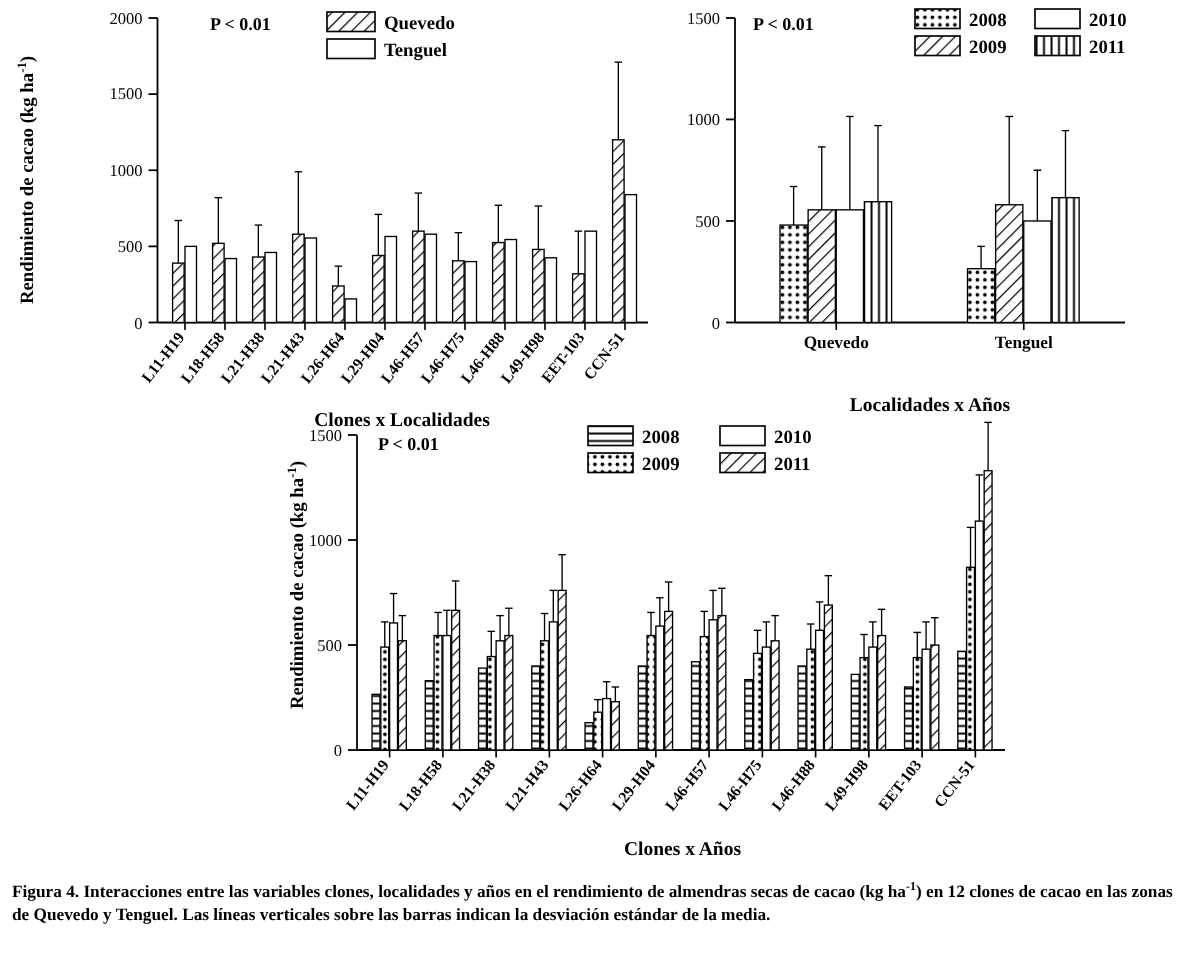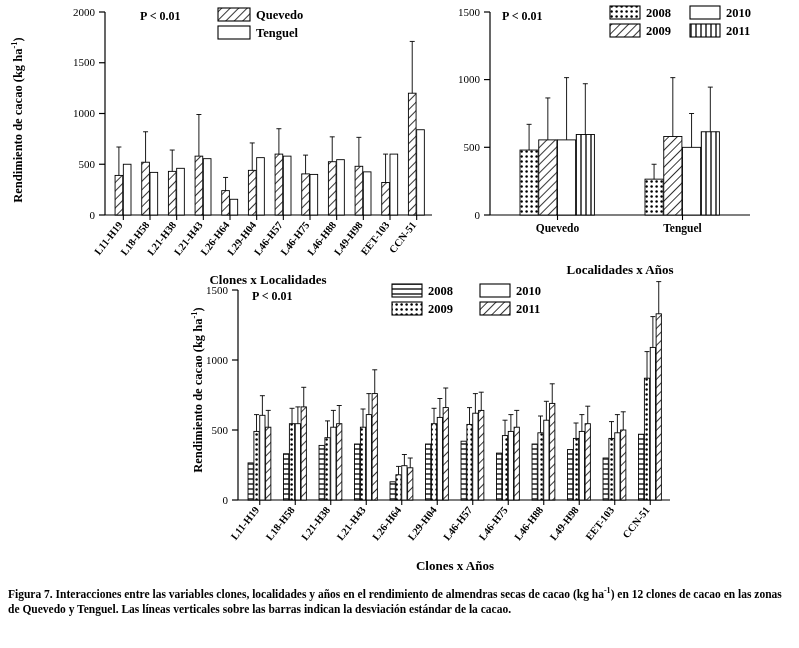--- a/index.html
+++ b/index.html
@@ -445,18 +445,18 @@
           <text x="434.75" y="232.00" font-size="10.5" text-anchor="end" transform="rotate(-52 434.75 232.00)" font-weight="bold">EET-103</text>
           <line x1="470.25" y1="222" x2="470.25" y2="227" stroke="#000" stroke-width="1.1"></line>
           <text x="470.25" y="232.00" font-size="10.5" text-anchor="end" transform="rotate(-52 470.25 232.00)" font-weight="bold">CCN-51</text>
         </g>
 
       <text x="275" y="292" text-anchor="middle" font-size="13" font-weight="bold">Clones x Años</text>
     </svg>
   </div>
 
   <div class="caption">
-    <span>Figura 7. Interacciones entre las variables clones, localidades y años en el rendimiento de almendras secas de cacao (kg ha</span><sup>-1</sup><span>)</span>
+    <span>Figura 4. Interacciones entre las variables clones, localidades y años en el rendimiento de almendras secas de cacao (kg ha</span><sup>-1</sup><span>)</span>
     <span>en 12 clones de cacao en las zonas de Quevedo y Tenguel. Las líneas verticales sobre las barras indican la desviación estándar</span>
-    <span>de la cacao.</span>
+    <span>de la media.</span>
   </div>
 
 </div>
 
 </body></html>

